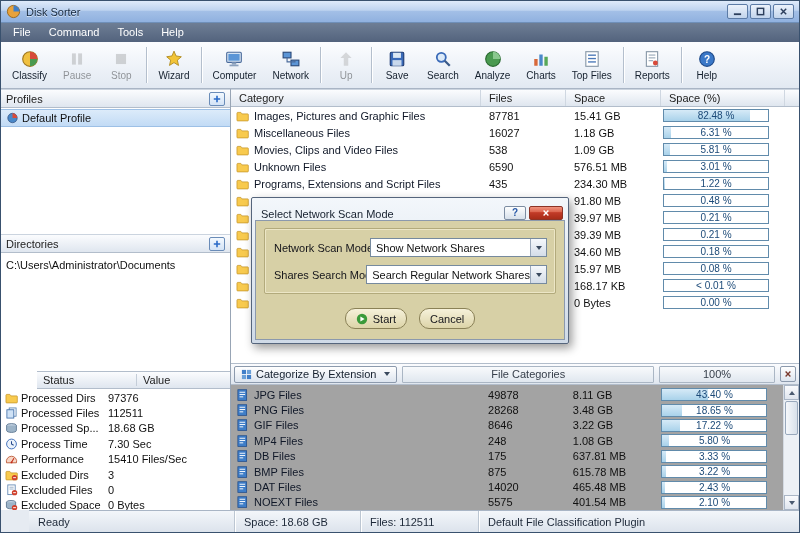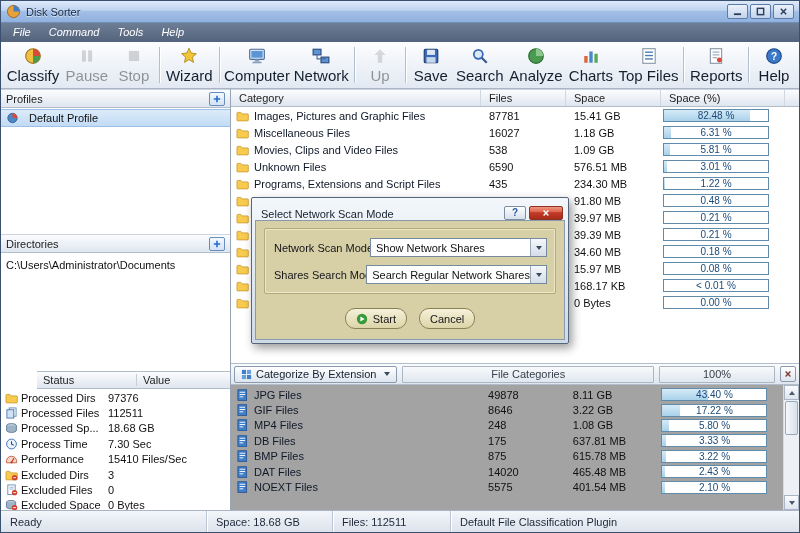--- a/index.html
+++ b/index.html
@@ -6,37 +6,37 @@
 body{width:800px;height:533px;overflow:hidden;font-family:"Liberation Sans","DejaVu Sans",sans-serif;font-size:11px;color:#111;background:#6b7886;}
 .window{position:relative;width:800px;height:533px;display:flex;flex-direction:column;background:#e6ebf2;border:1px solid #39516e;}
 
 .titlebar{flex:0 0 22px;display:flex;align-items:center;gap:5px;padding:0 5px;background:linear-gradient(180deg,#dfeafa 0%,#bed3ef 45%,#a4c0e7 46%,#90b1df 100%);border-bottom:1px solid #6f8fb8;}
 .app-icon svg{width:15px;height:15px;display:block;}
 .title-text{font-size:11px;color:#17293f;text-shadow:0 1px 0 rgba(255,255,255,.6);}
 .win-controls{margin-left:auto;display:flex;gap:2px;}
 .win-btn{width:21px;height:15px;border:1px solid #5c7ba6;border-radius:2px;background:linear-gradient(#ecf2fb,#c2d4ec);display:flex;align-items:center;justify-content:center;}
 .win-btn svg{width:9px;height:9px;display:block;}
 
-.menubar{flex:0 0 19px;display:flex;align-items:center;background:linear-gradient(#6e7e95,#53637d);padding:0 3px;font-style:italic;}
+.menubar{flex:0 0 19px;display:flex;align-items:center;background:linear-gradient(#6e7e95,#53637d);padding:0 3px;}
 .menu-item{color:#fff;padding:0 9px;line-height:19px;}
 
 .toolbar{flex:0 0 47px;display:flex;align-items:stretch;background:linear-gradient(#fcfdff,#e2e9f2);border-bottom:1px solid #a9b5c5;padding:2px 3px;}
 .tb-btn{display:flex;flex-direction:column;align-items:center;justify-content:center;gap:2px;padding:2px 8px;min-width:44px;border-radius:2px;}
 .tb-icon svg{width:18px;height:18px;display:block;}
-.tb-label{font-size:15px;color:#15202e;white-space:nowrap;}
+.tb-label{font-size:10px;color:#15202e;white-space:nowrap;}
 .tb-btn.disabled{opacity:.45;filter:grayscale(.9);}
 .tb-sep{width:1px;background:#b4bfcd;box-shadow:1px 0 0 #fff;margin:3px 3px;}
 
 .main{flex:1;display:flex;min-height:0;}
 .left{flex:0 0 230px;display:flex;flex-direction:column;border-right:1px solid #98a5b5;background:#fff;min-width:0;}
 .panel-header{flex:0 0 19px;display:flex;align-items:center;padding:0 5px;background:linear-gradient(#fbfcfe,#dfe6ef);border-top:1px solid #cbd4df;border-bottom:1px solid #b2bdcb;color:#222;}
 .add-btn{margin-left:auto;width:16px;height:14px;border:1px solid #6a8cb8;border-radius:2px;background:linear-gradient(#f3f9ff,#d3e3f6);display:flex;align-items:center;justify-content:center;}
 .add-btn svg{width:8px;height:8px;display:block;}
 .profiles-body{flex:0 0 126px;background:#fff;padding-top:1px;overflow:hidden;}
-.profile-item{height:18px;display:flex;align-items:center;gap:10px;padding:0 5px;}
+.profile-item{height:18px;display:flex;align-items:center;gap:3px;padding:0 5px;}
 .profile-item.selected{background:linear-gradient(#dcebfa,#c2dbf5);border-top:1px solid #9dc0e6;border-bottom:1px solid #9dc0e6;}
 .row-icn{display:inline-flex;}
 .row-icn svg{width:13px;height:12px;display:block;}
 .dirs-body{flex:0 0 118px;background:#fff;padding:4px 5px;overflow:hidden;}
 .dir-item{white-space:nowrap;overflow:hidden;color:#111;height:16px;line-height:16px;}
 .status-header{flex:0 0 18px;display:flex;align-items:center;background:linear-gradient(#fbfcfe,#dfe6ef);border-top:1px solid #b2bdcb;border-bottom:1px solid #b2bdcb;color:#222;margin-left:36px;}
 .status-header .h1{width:100px;padding-left:6px;border-right:1px solid #c4cdd8;}
 .status-header .h2{padding-left:6px;}
 .status-rows{flex:1;overflow:hidden;background:#fff;padding-top:1px;}
 .status-row{height:15.4px;display:flex;align-items:center;}
@@ -77,21 +77,21 @@
 .ext-area{flex:0 0 125px;display:flex;min-height:0;}
 .ext-rows{flex:1;background:#a3a3a3;overflow:hidden;padding-top:2px;}
 .ext-rows .trow{height:15.4px;}
 .scrollbar{flex:0 0 16px;background:#edf1f6;border-left:1px solid #d4dae2;display:flex;flex-direction:column;}
 .sb-btn{flex:0 0 15px;background:linear-gradient(#fafbfd,#dfe5ee);border:1px solid #aab6c6;display:flex;align-items:center;justify-content:center;}
 .sb-thumb{height:34px;margin:1px;background:linear-gradient(90deg,#f6f8fb,#d7e0ea);border:1px solid #98a8bc;border-radius:2px;}
 .sb-track{flex:1;}
 .tri-up{width:0;height:0;border-left:3.5px solid transparent;border-right:3.5px solid transparent;border-bottom:4.5px solid #4a5a70;}
 .tri-down{width:0;height:0;border-left:3.5px solid transparent;border-right:3.5px solid transparent;border-top:4.5px solid #4a5a70;}
 
-.statusbar{flex:0 0 22px;display:flex;align-items:stretch;background:linear-gradient(#f3f6fa,#dce3ec);border-top:1px solid #a9b5c5;color:#1d2838;}
+.statusbar{flex:0 0 22px;display:flex;align-items:stretch;background:linear-gradient(#f3f6fa,#dce3ec);border-top:1px solid #a9b5c5;color:#1d2838;margin-left:28px;}
 .sb-seg{display:flex;align-items:center;padding:0 9px;border-right:1px solid #bcc6d2;box-shadow:1px 0 0 #fff;white-space:nowrap;overflow:hidden;}
 .sb-seg.s1{flex:0 0 206px;}
 .sb-seg.s2{flex:0 0 126px;}
 .sb-seg.s3{flex:0 0 118px;}
 .sb-seg.s4{flex:1;border-right:none;box-shadow:none;}
 
 .dialog{position:absolute;left:250px;top:196px;width:318px;height:147px;background:linear-gradient(#f3f7fb,#cfdae7);border:1px solid #55657c;border-radius:2px;padding:3px;box-shadow:3px 4px 10px rgba(0,0,0,.4);z-index:10;display:flex;flex-direction:column;}
 .dialog-titlebar{flex:0 0 19px;display:flex;align-items:flex-end;padding:0 2px 0 6px;}
 .dialog-title{font-size:11px;color:#16202e;}
 .dlg-btns{margin-left:auto;display:flex;gap:3px;align-items:center;}
@@ -696,20 +696,41 @@
                   </svg>
                 </span>
                 <span>JPG Files</span>
               </span>
               <span class="cell files">49878</span>
               <span class="cell space">8.11 GB</span>
               <span class="cell pct">
                 <span class="pbar">
                   <span class="pfill" style="width: 43.4%;"></span>
                   <span class="plabel">43.40 %</span>
+                </span>
+              </span>
+            </div>
+            <div class="trow">
+              <span class="cell cat">
+                <span class="row-icn">
+                  <svg viewBox="0 0 12 13">
+                    <rect x="1" y="0.8" width="9.5" height="11.5" fill="#3f7ec8" stroke="#1e4a8a" stroke-width="0.8"></rect>
+                    <rect x="2.8" y="3" width="6" height="1" fill="#fff"></rect>
+                    <rect x="2.8" y="5.5" width="6" height="1" fill="#fff"></rect>
+                    <rect x="2.8" y="8" width="4" height="1" fill="#fff"></rect>
+                  </svg>
+                </span>
+                <span>PNG Files</span>
+              </span>
+              <span class="cell files">28268</span>
+              <span class="cell space">3.48 GB</span>
+              <span class="cell pct">
+                <span class="pbar">
+                  <span class="pfill" style="width: 18.65%;"></span>
+                  <span class="plabel">18.65 %</span>
                 </span>
               </span>
             </div>
             <div class="trow">
               <span class="cell cat">
                 <span class="row-icn">
                   <svg viewBox="0 0 12 13">
                     <rect x="1" y="0.8" width="9.5" height="11.5" fill="#3f7ec8" stroke="#1e4a8a" stroke-width="0.8"></rect>
                     <rect x="2.8" y="3" width="6" height="1" fill="#fff"></rect>
                     <rect x="2.8" y="5.5" width="6" height="1" fill="#fff"></rect>

